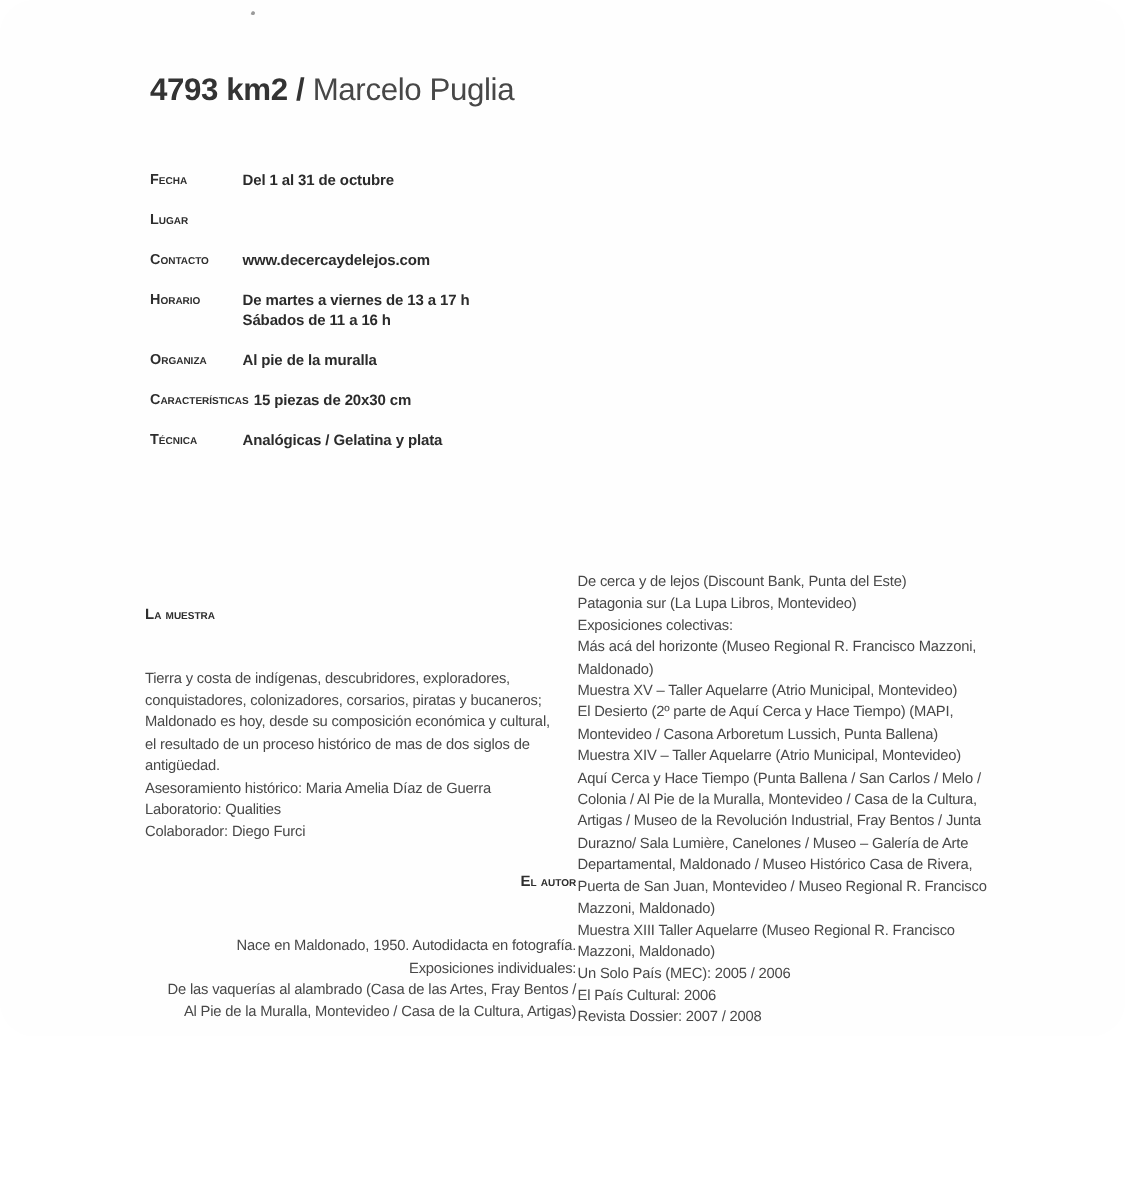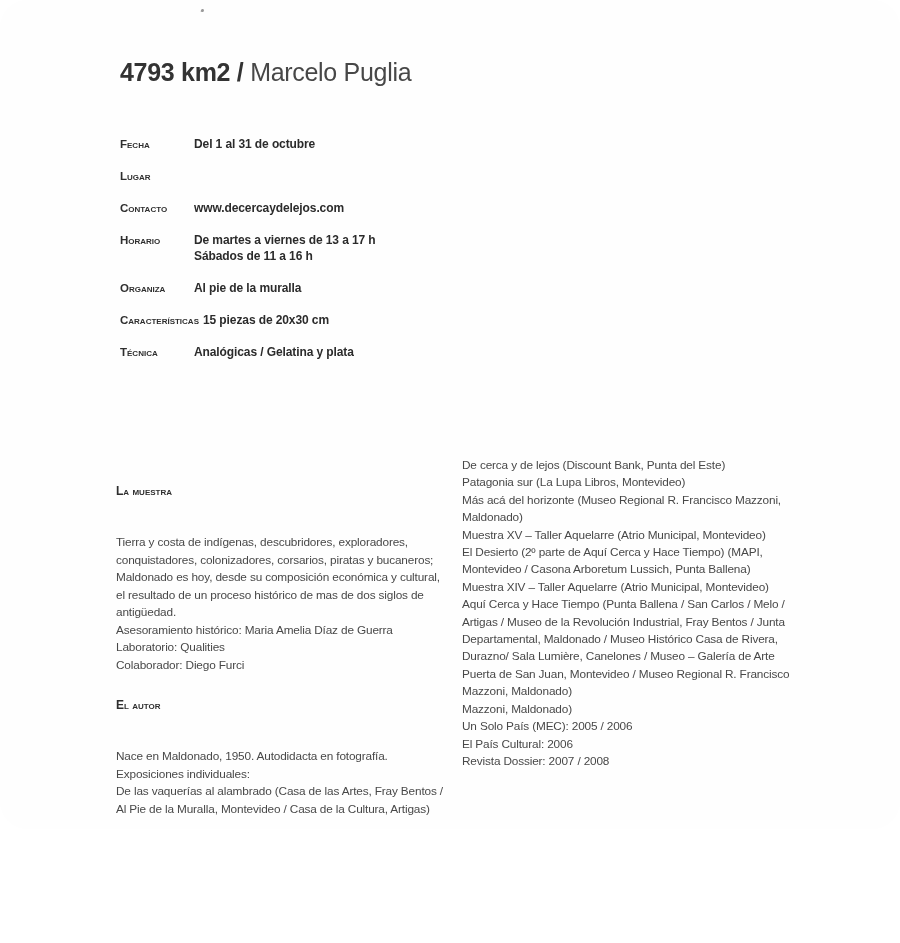--- a/index.html
+++ b/index.html
@@ -70,21 +70,21 @@
     font-size: 12px;
     line-height: 16px;
     color: #2b2b2b;
     letter-spacing: -0.1px;
     white-space: nowrap;
   }
 
   
   .sec { position: absolute; left: 116px; width: 345px; }
   .sec-muestra { top: 484px; }
-  .sec-autor   { top: 698px; }
+  .sec-autor   { top: 698px; text-align: right; }
   .sec-heading {
     margin: 0;
     font-variant: small-caps;
     font-weight: 700;
     font-size: 12px;
     line-height: 14px;
     color: #2e2e2e;
   }
   .sec-lines { margin-top: 36px; }
   .bline {
@@ -207,32 +207,35 @@
       <div class="bline">Nace en Maldonado, 1950. Autodidacta en fotografía.</div>
       <div class="bline">Exposiciones individuales:</div>
       <div class="bline">De las vaquerías al alambrado (Casa de las Artes, Fray Bentos /</div>
       <div class="bline">Al Pie de la Muralla, Montevideo / Casa de la Cultura, Artigas)</div>
     </div>
   </section>
 
   <div class="right-col">
     <div class="bline">De cerca y de lejos (Discount Bank, Punta del Este)</div>
     <div class="bline">Patagonia sur (La Lupa Libros, Montevideo)</div>
+    <div class="bline">Exposiciones colectivas:</div>
     <div class="bline">Más acá del horizonte (Museo Regional R. Francisco Mazzoni,</div>
     <div class="bline">Maldonado)</div>
     <div class="bline">Muestra XV – Taller Aquelarre (Atrio Municipal, Montevideo)</div>
     <div class="bline">El Desierto (2º parte de Aquí Cerca y Hace Tiempo) (MAPI,</div>
     <div class="bline">Montevideo / Casona Arboretum Lussich, Punta Ballena)</div>
     <div class="bline">Muestra XIV – Taller Aquelarre (Atrio Municipal, Montevideo)</div>
     <div class="bline">Aquí Cerca y Hace Tiempo (Punta Ballena / San Carlos /  Melo /</div>
+    <div class="bline">Colonia / Al Pie de la Muralla, Montevideo / Casa de la Cultura,</div>
     <div class="bline">Artigas /  Museo de la Revolución Industrial, Fray Bentos / Junta</div>
+    <div class="bline">Durazno/ Sala Lumière, Canelones / Museo – Galería de Arte</div>
     <div class="bline">Departamental, Maldonado / Museo Histórico Casa de Rivera,</div>
-    <div class="bline">Durazno/ Sala Lumière, Canelones / Museo – Galería de Arte</div>
     <div class="bline">Puerta de San Juan, Montevideo / Museo Regional R. Francisco</div>
     <div class="bline">Mazzoni, Maldonado)</div>
+    <div class="bline">Muestra XIII Taller Aquelarre (Museo Regional R. Francisco</div>
     <div class="bline">Mazzoni, Maldonado)</div>
     <div class="bline">Un Solo País (MEC): 2005 / 2006</div>
     <div class="bline">El País Cultural: 2006</div>
     <div class="bline">Revista Dossier: 2007 / 2008</div>
   </div>
 
   <div class="footer-page">32</div>
   <div class="footer-brand">FOTOGRAMA-09</div>
 
 </div>

